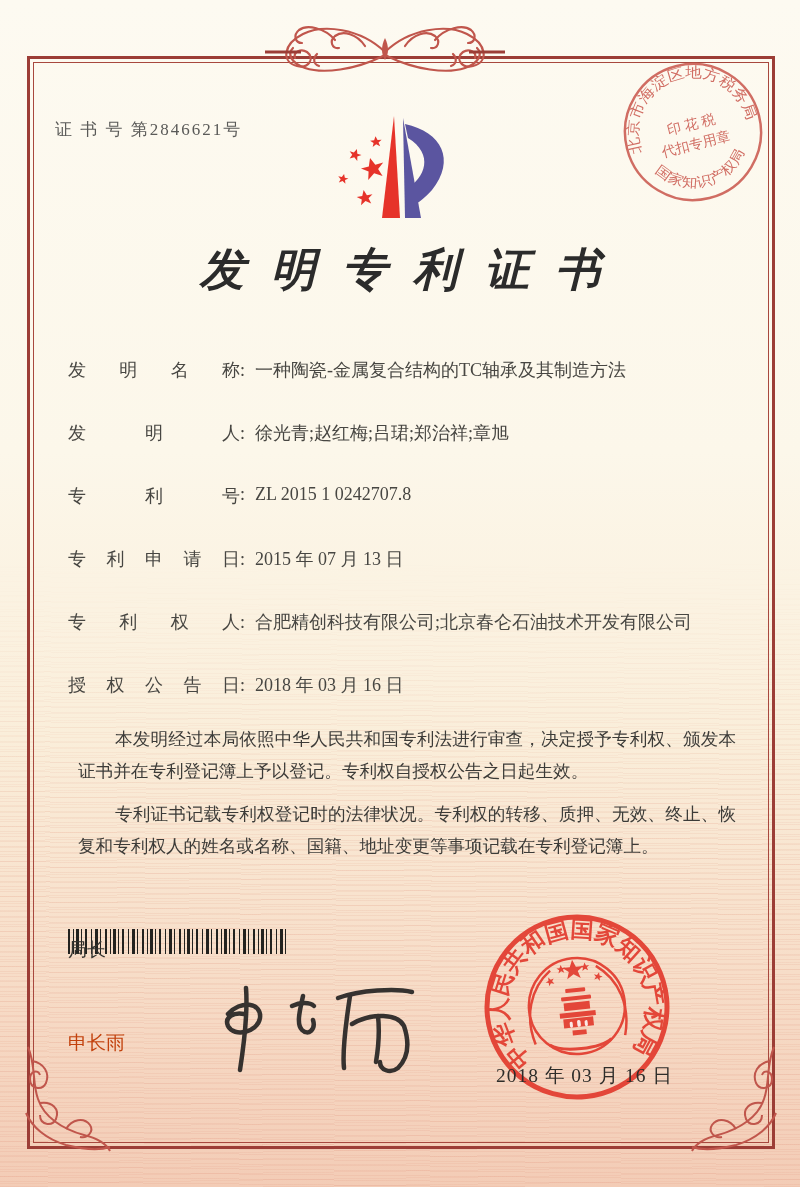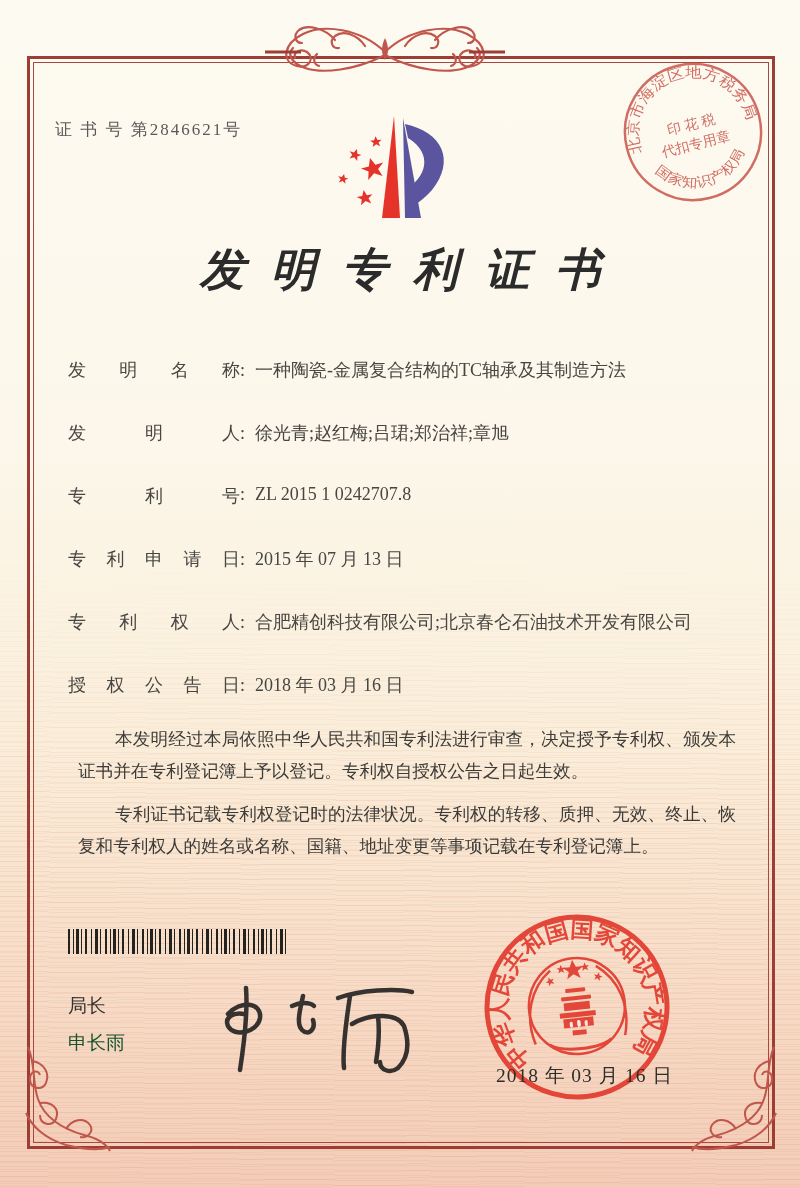--- a/index.html
+++ b/index.html
@@ -43,22 +43,22 @@
     background:repeating-linear-gradient(90deg,
       #23221f 0 2px,transparent 2px 5px,
       #23221f 5px 6px,transparent 6px 8px,
       #23221f 8px 11px,transparent 11px 13px,
       #23221f 13px 14px,transparent 14px 17px,
       #23221f 17px 19px,transparent 19px 23px,
       #23221f 23px 24px,transparent 24px 27px,
       #23221f 27px 30px,transparent 30px 32px,
       #23221f 32px 33px,transparent 33px 37px);
   }
-  .director-label{position:absolute;left:68px;top:993px;font-size:19px;color:#34332f;font-family:"Liberation Sans","DejaVu Sans",sans-serif;}
-  .director-name{position:absolute;left:68px;top:1030px;font-size:19px;color:#14532d;font-family:Liberation Sans, sans-serif;}
+  .director-label{position:absolute;left:68px;top:937px;font-size:19px;color:#34332f;font-family:"Liberation Sans","DejaVu Sans",sans-serif;}
+  .director-name{position:absolute;left:68px;top:1030px;font-size:19px;color:#c2410c;font-family:Liberation Sans, sans-serif;}
   .signature{position:absolute;left:200px;top:978px;width:240px;height:96px;}
   .main-seal{position:absolute;left:482px;top:912px;width:190px;height:190px;transform:rotate(-6deg);opacity:.92;}
   .issue-date{position:absolute;left:496px;top:1062px;font-size:19.5px;letter-spacing:1px;color:#2e2d2a;z-index:5;}
   .seal-text{font-family:"Liberation Serif","DejaVu Serif",serif;}
 </style>
 </head>
 <body>
 
 <div class="page">
 

